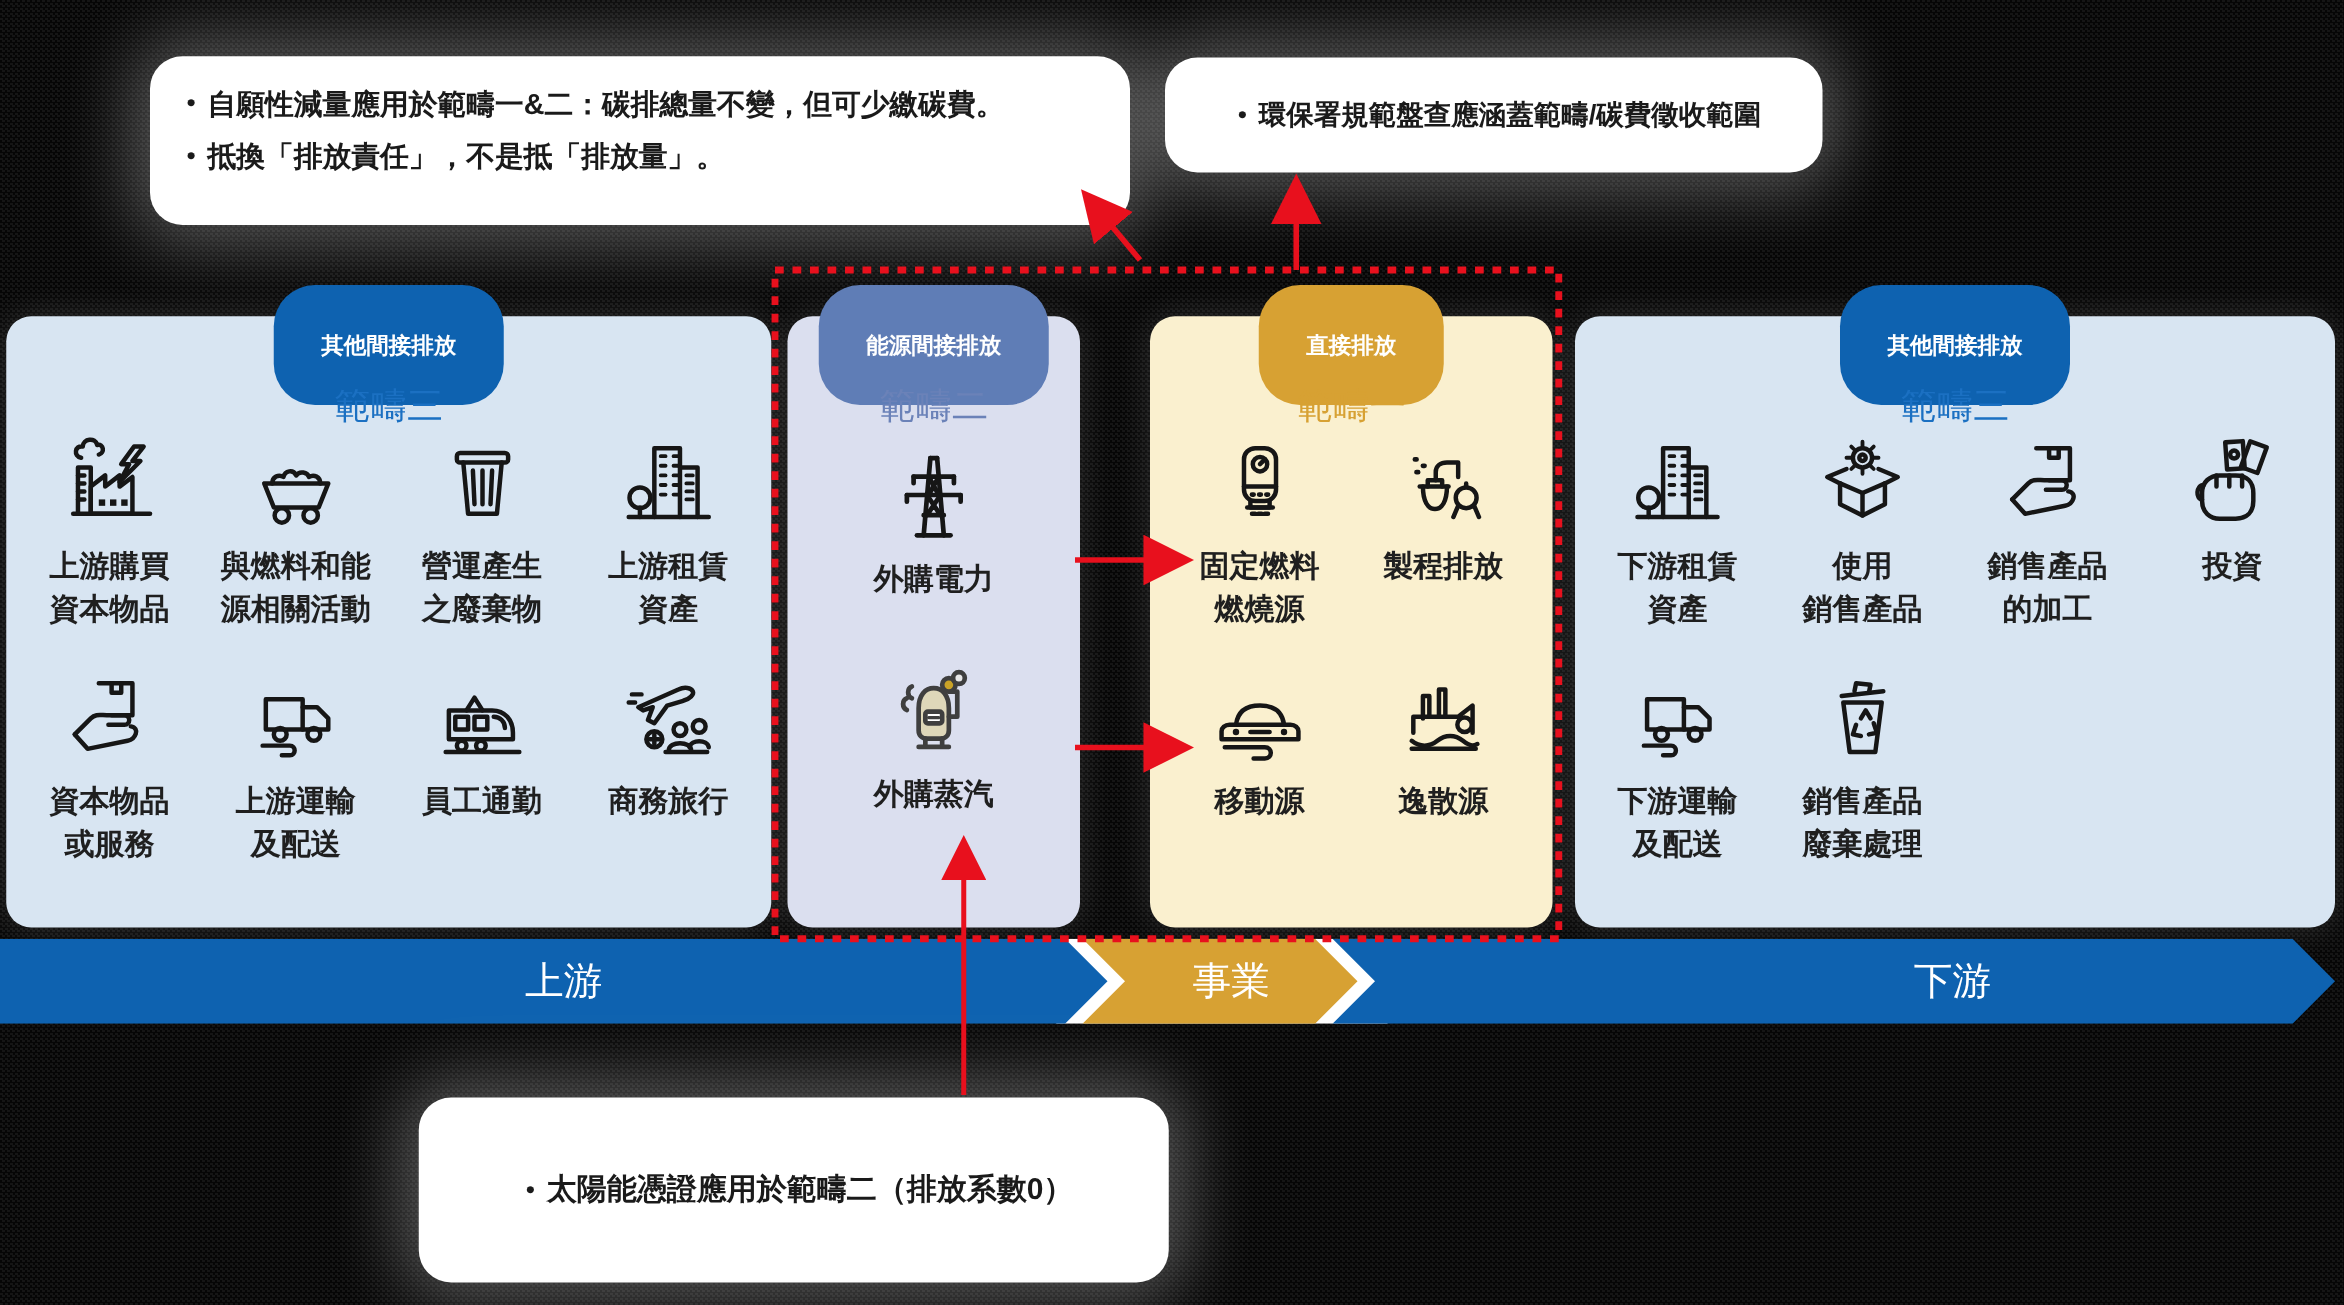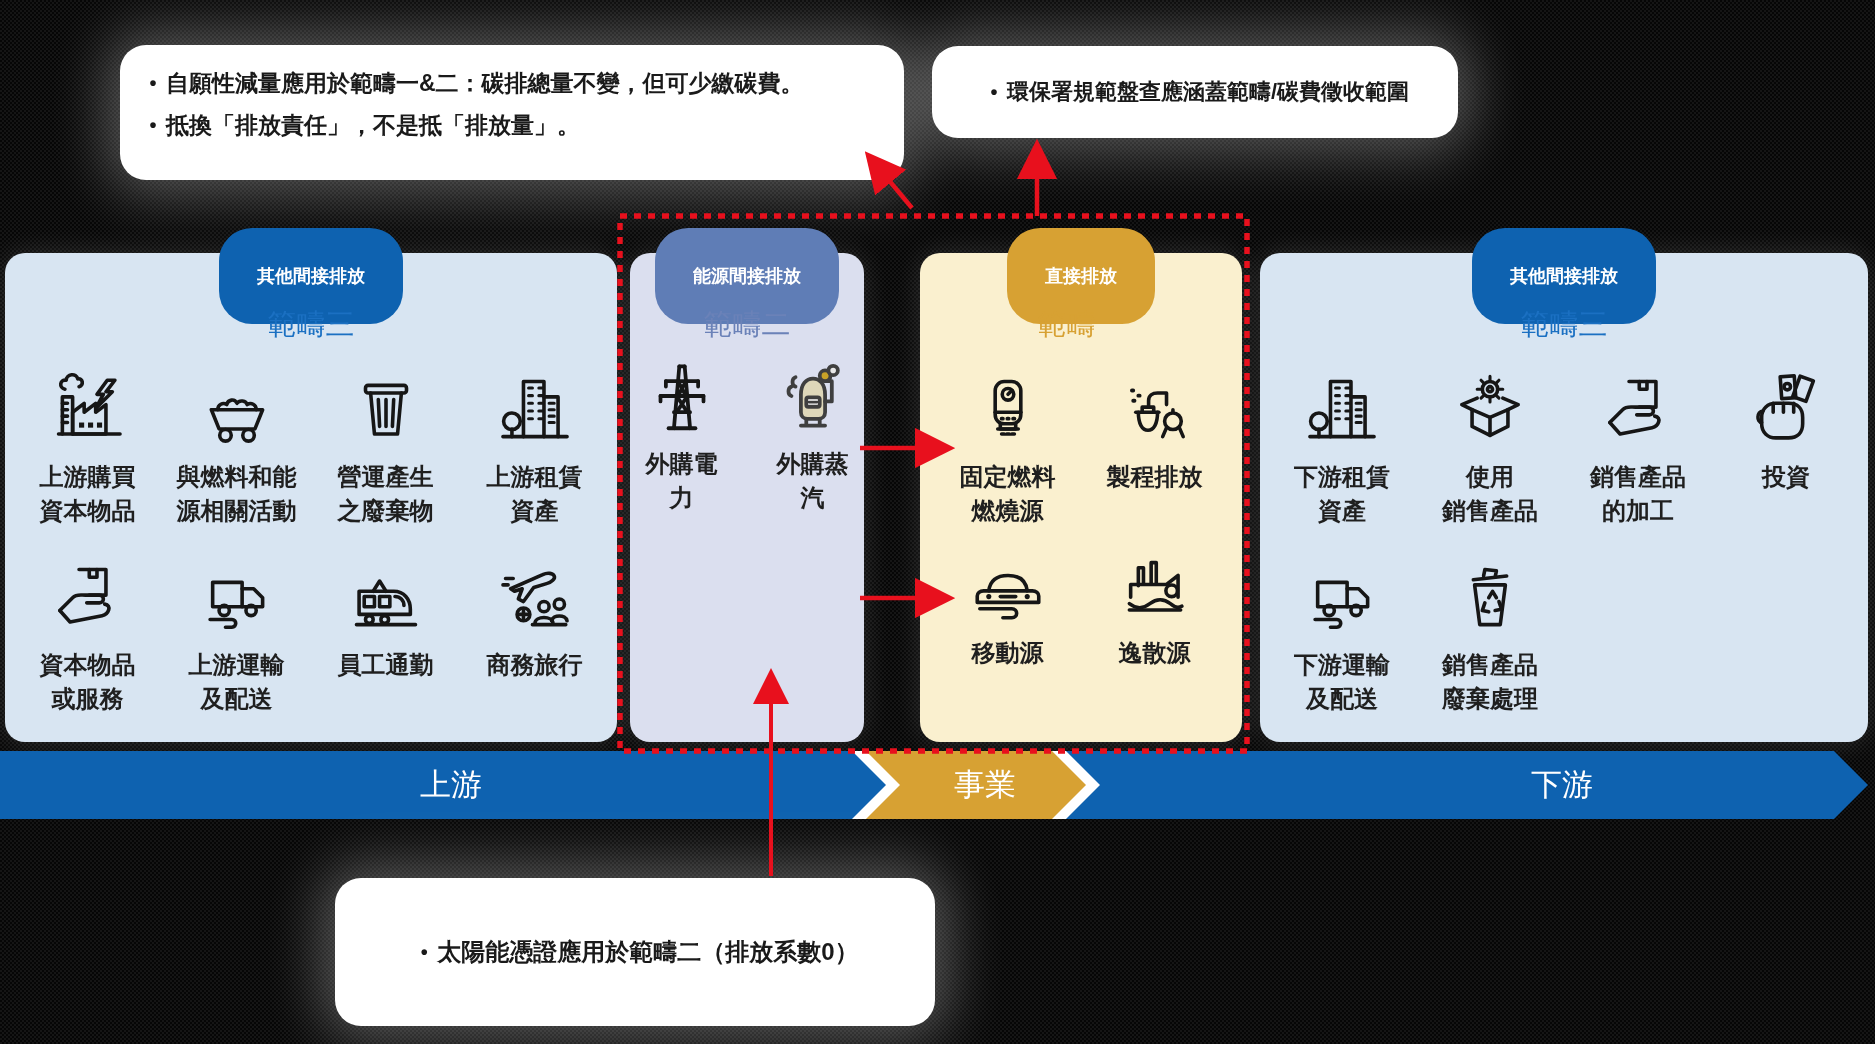--- a/index.html
+++ b/index.html
@@ -33,24 +33,24 @@
     height:64px;border-radius:33px;padding:16px 38px;display:inline-flex;align-items:center;
     color:#fff;font-size:18px;font-weight:700;white-space:nowrap;
   }
   .p1 .pill,.p4 .pill{background:var(--pill_blue);}
   .p2 .pill{background:var(--pill_slate_blue);}
   .p3 .pill{background:var(--pill_gold);}
   .ptitle{position:absolute;top:52px;left:0;right:0;margin:0;text-align:center;font-size:29px;font-weight:400;}
   .p1 .ptitle,.p4 .ptitle{color:var(--title_blue);}
   .p2 .ptitle{color:var(--title_slate_blue);}
   .p3 .ptitle{color:var(--title_gold);}
-  .items{position:absolute;top:117px;left:8px;right:8px;}
+  .items{position:absolute;top:94px;left:8px;right:8px;}
   .p1 .items,.p4 .items{display:grid;grid-template-columns:repeat(4,1fr);row-gap:30px;}
-  .p3 .items{display:grid;grid-template-columns:repeat(2,1fr);row-gap:18px;left:14px;right:14px;}
-  .p2 .items{display:flex;flex-direction:row;align-items:center;gap:44px;top:100px;}
+  .p3 .items{display:grid;grid-template-columns:repeat(2,1fr);row-gap:30px;left:14px;right:14px;}
+  .p2 .items{display:flex;flex-direction:column;align-items:center;gap:44px;top:100px;}
   .item{display:flex;flex-direction:column;align-items:center;}
   .item .icon{width:82px;height:82px;display:block;}
   .p2 .item .icon{width:86px;height:86px;}
   .ilabel{margin-top:8px;font-size:24px;line-height:34px;font-weight:700;color:#1f1f1f;text-align:center;white-space:pre-line;}
   .ico{width:100%;height:100%;fill:none;stroke:#161616;stroke-width:2.8;stroke-linecap:round;stroke-linejoin:round;}
   
   #flowbar{position:absolute;left:0;top:751px;width:1875px;height:68px;}
   #flowbar svg{position:absolute;inset:0;}
   .flabel{position:absolute;top:50%;transform:translate(-50%,-50%);color:#fff;font-size:31px;font-weight:400;white-space:nowrap;}
   .flabel.f0{left:451px;} .flabel.f1{left:985px;} .flabel.f2{left:1562px;}

